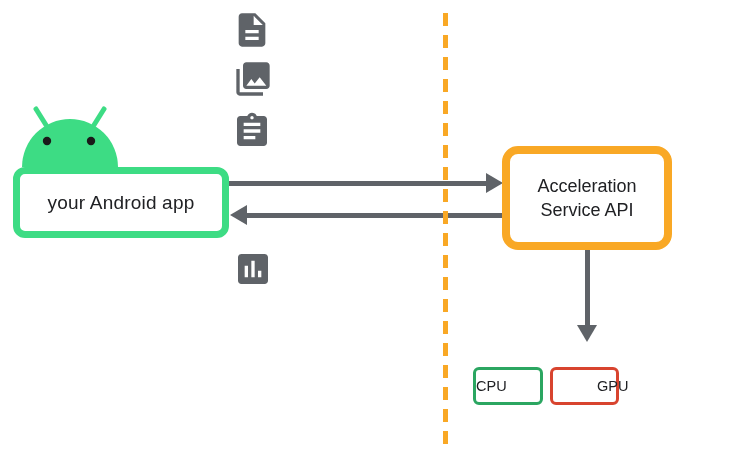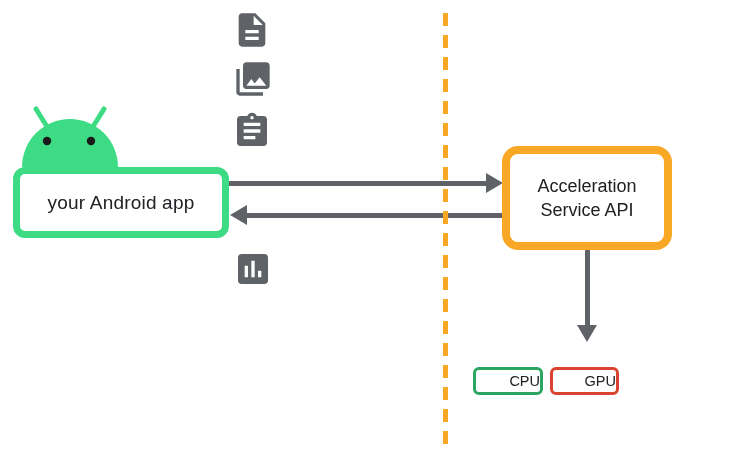--- a/index.html
+++ b/index.html
@@ -76,24 +76,24 @@
     display:flex; align-items:center; justify-content:flex-end;
     text-align:center;
     font-size:18px;
     line-height:24px;
     padding:0 10px;
   }
 
   
   .chip{
     box-sizing:border-box;
-    height:28px;
+    height:38px;
     border-radius:6px;
     background:#ffffff;
-    display:flex; align-items:center; justify-content:flex-end;
+    display:flex; align-items:center; justify-content:flex-start;
     font-size:14.5px;
   }
   .chip-cpu{ left:473px; top:367px; width:70px; border:3px solid #2BA661; }
   .chip-gpu{ left:550px; top:367px; width:69px; border:3px solid #D8442F;padding-left:44px; }
 </style>
 </head>
 <body>
 
 <div class="stage">
 

